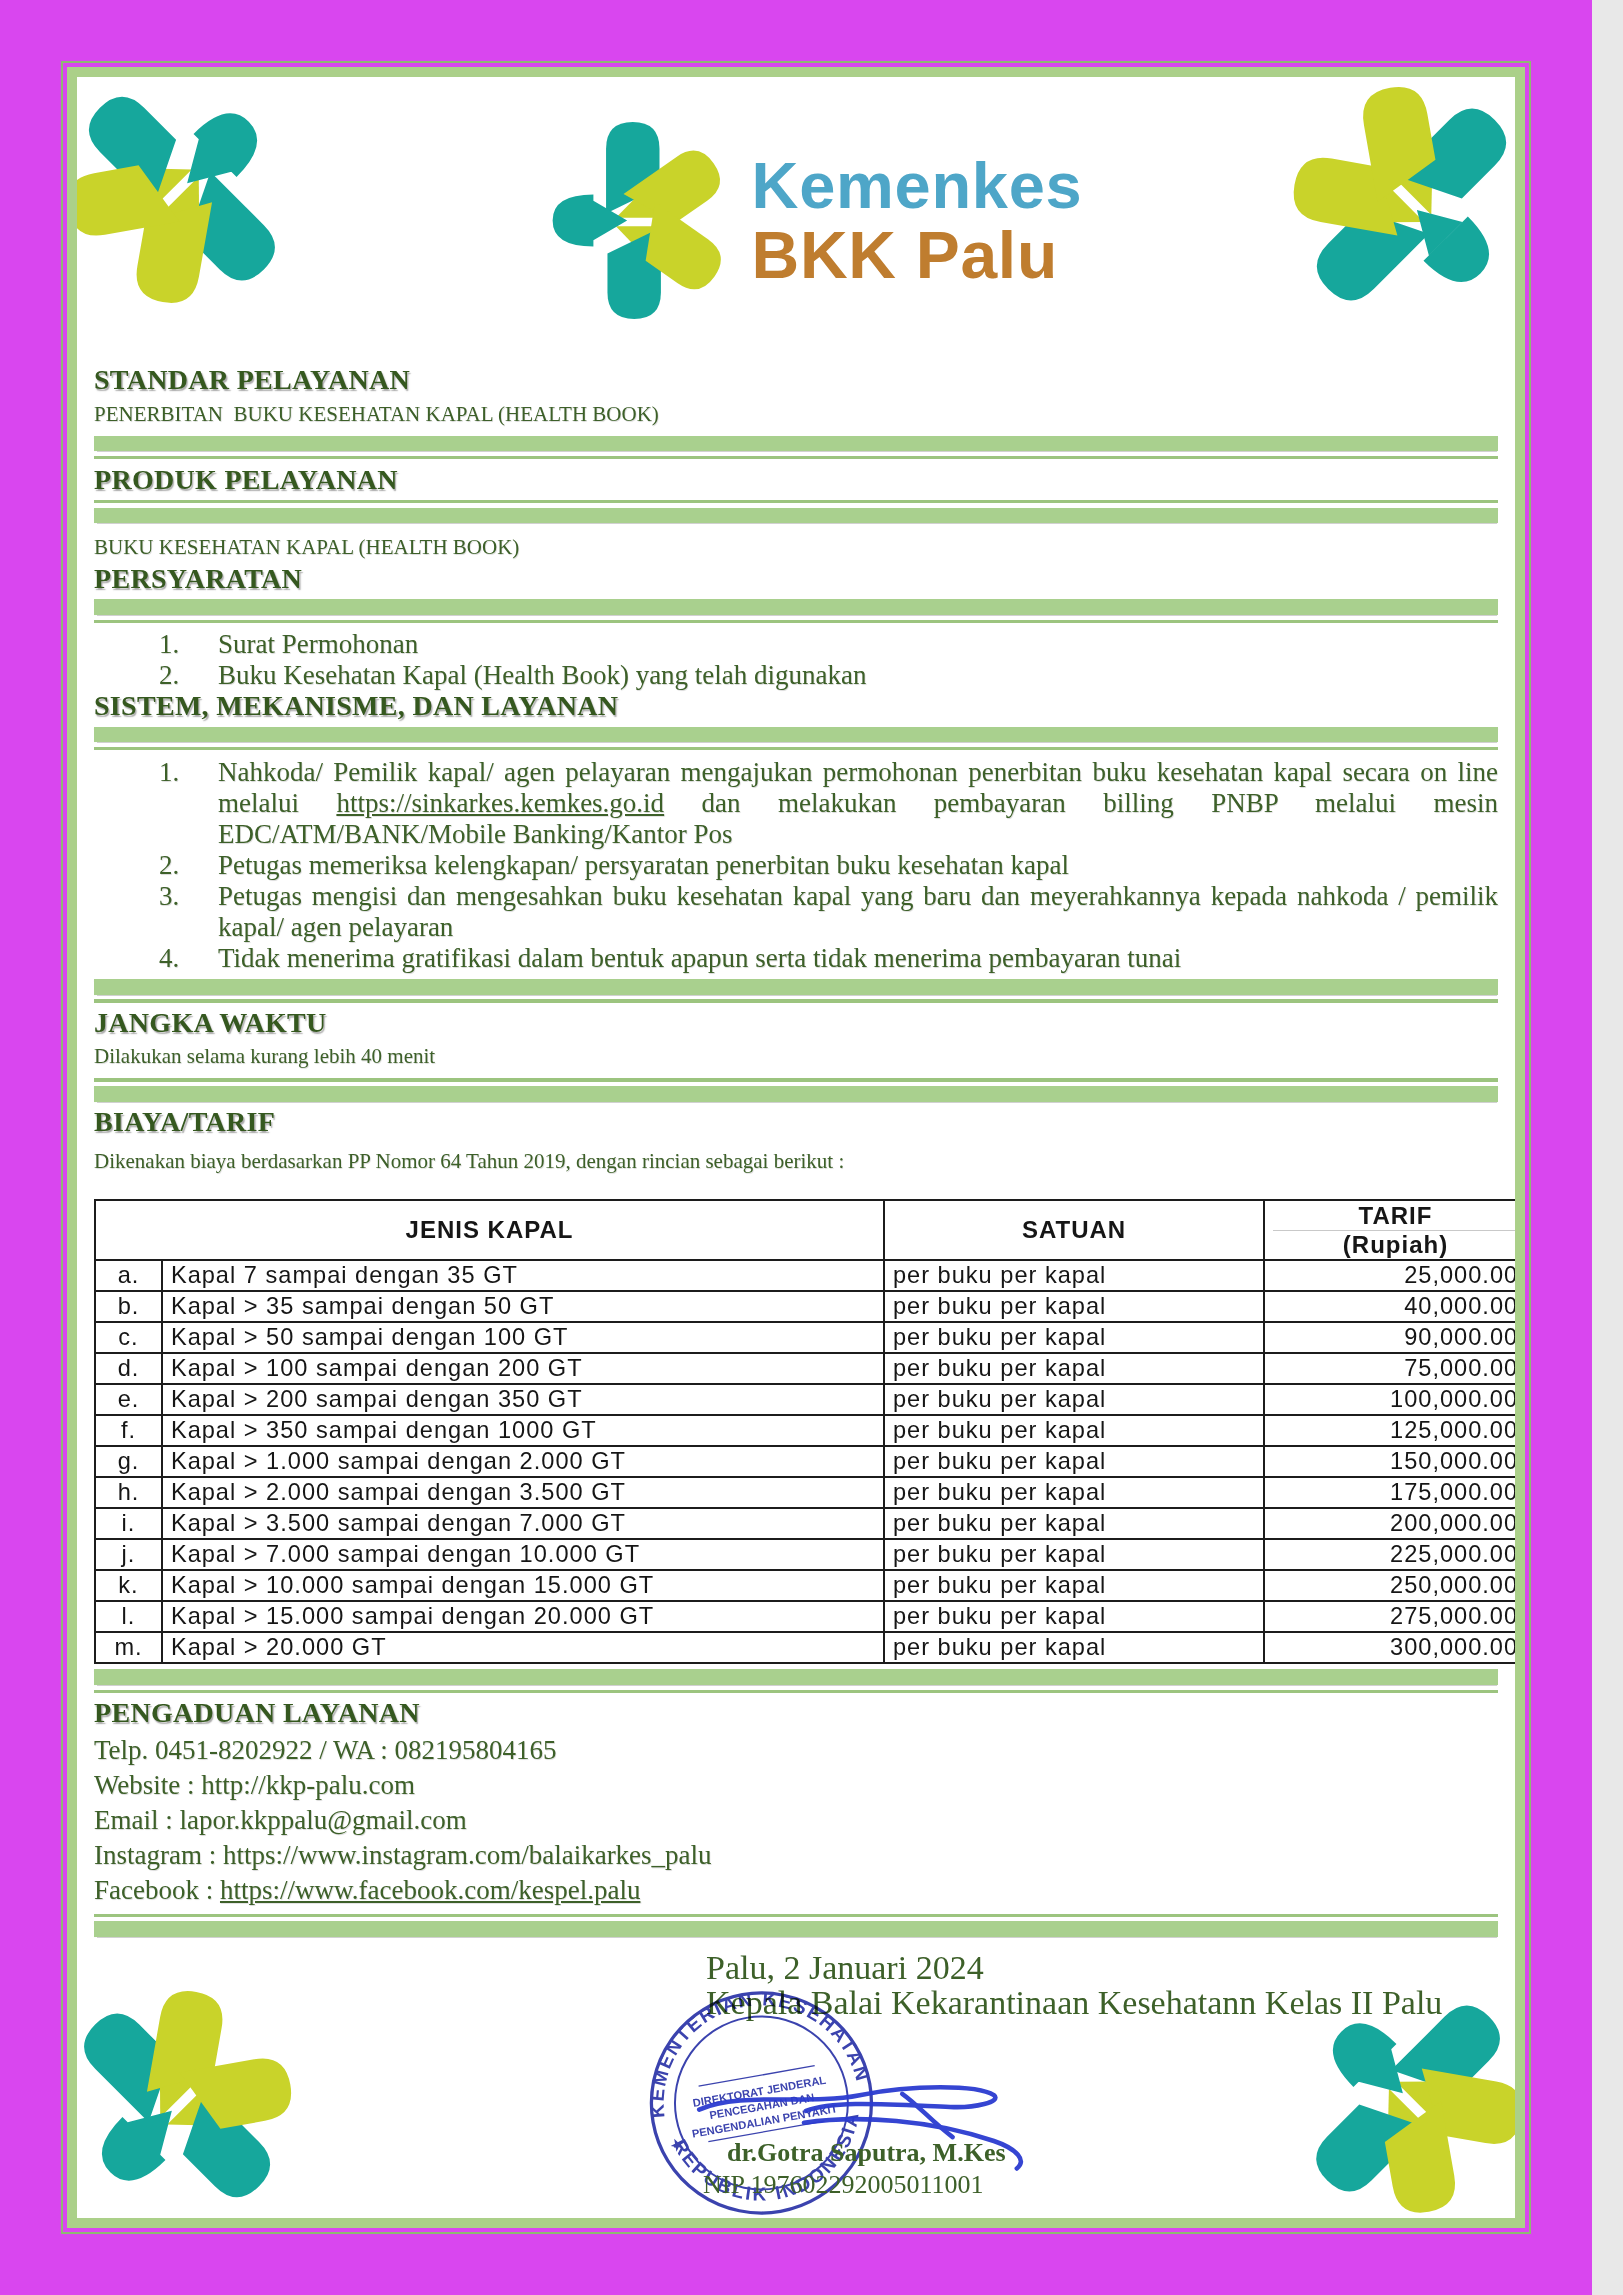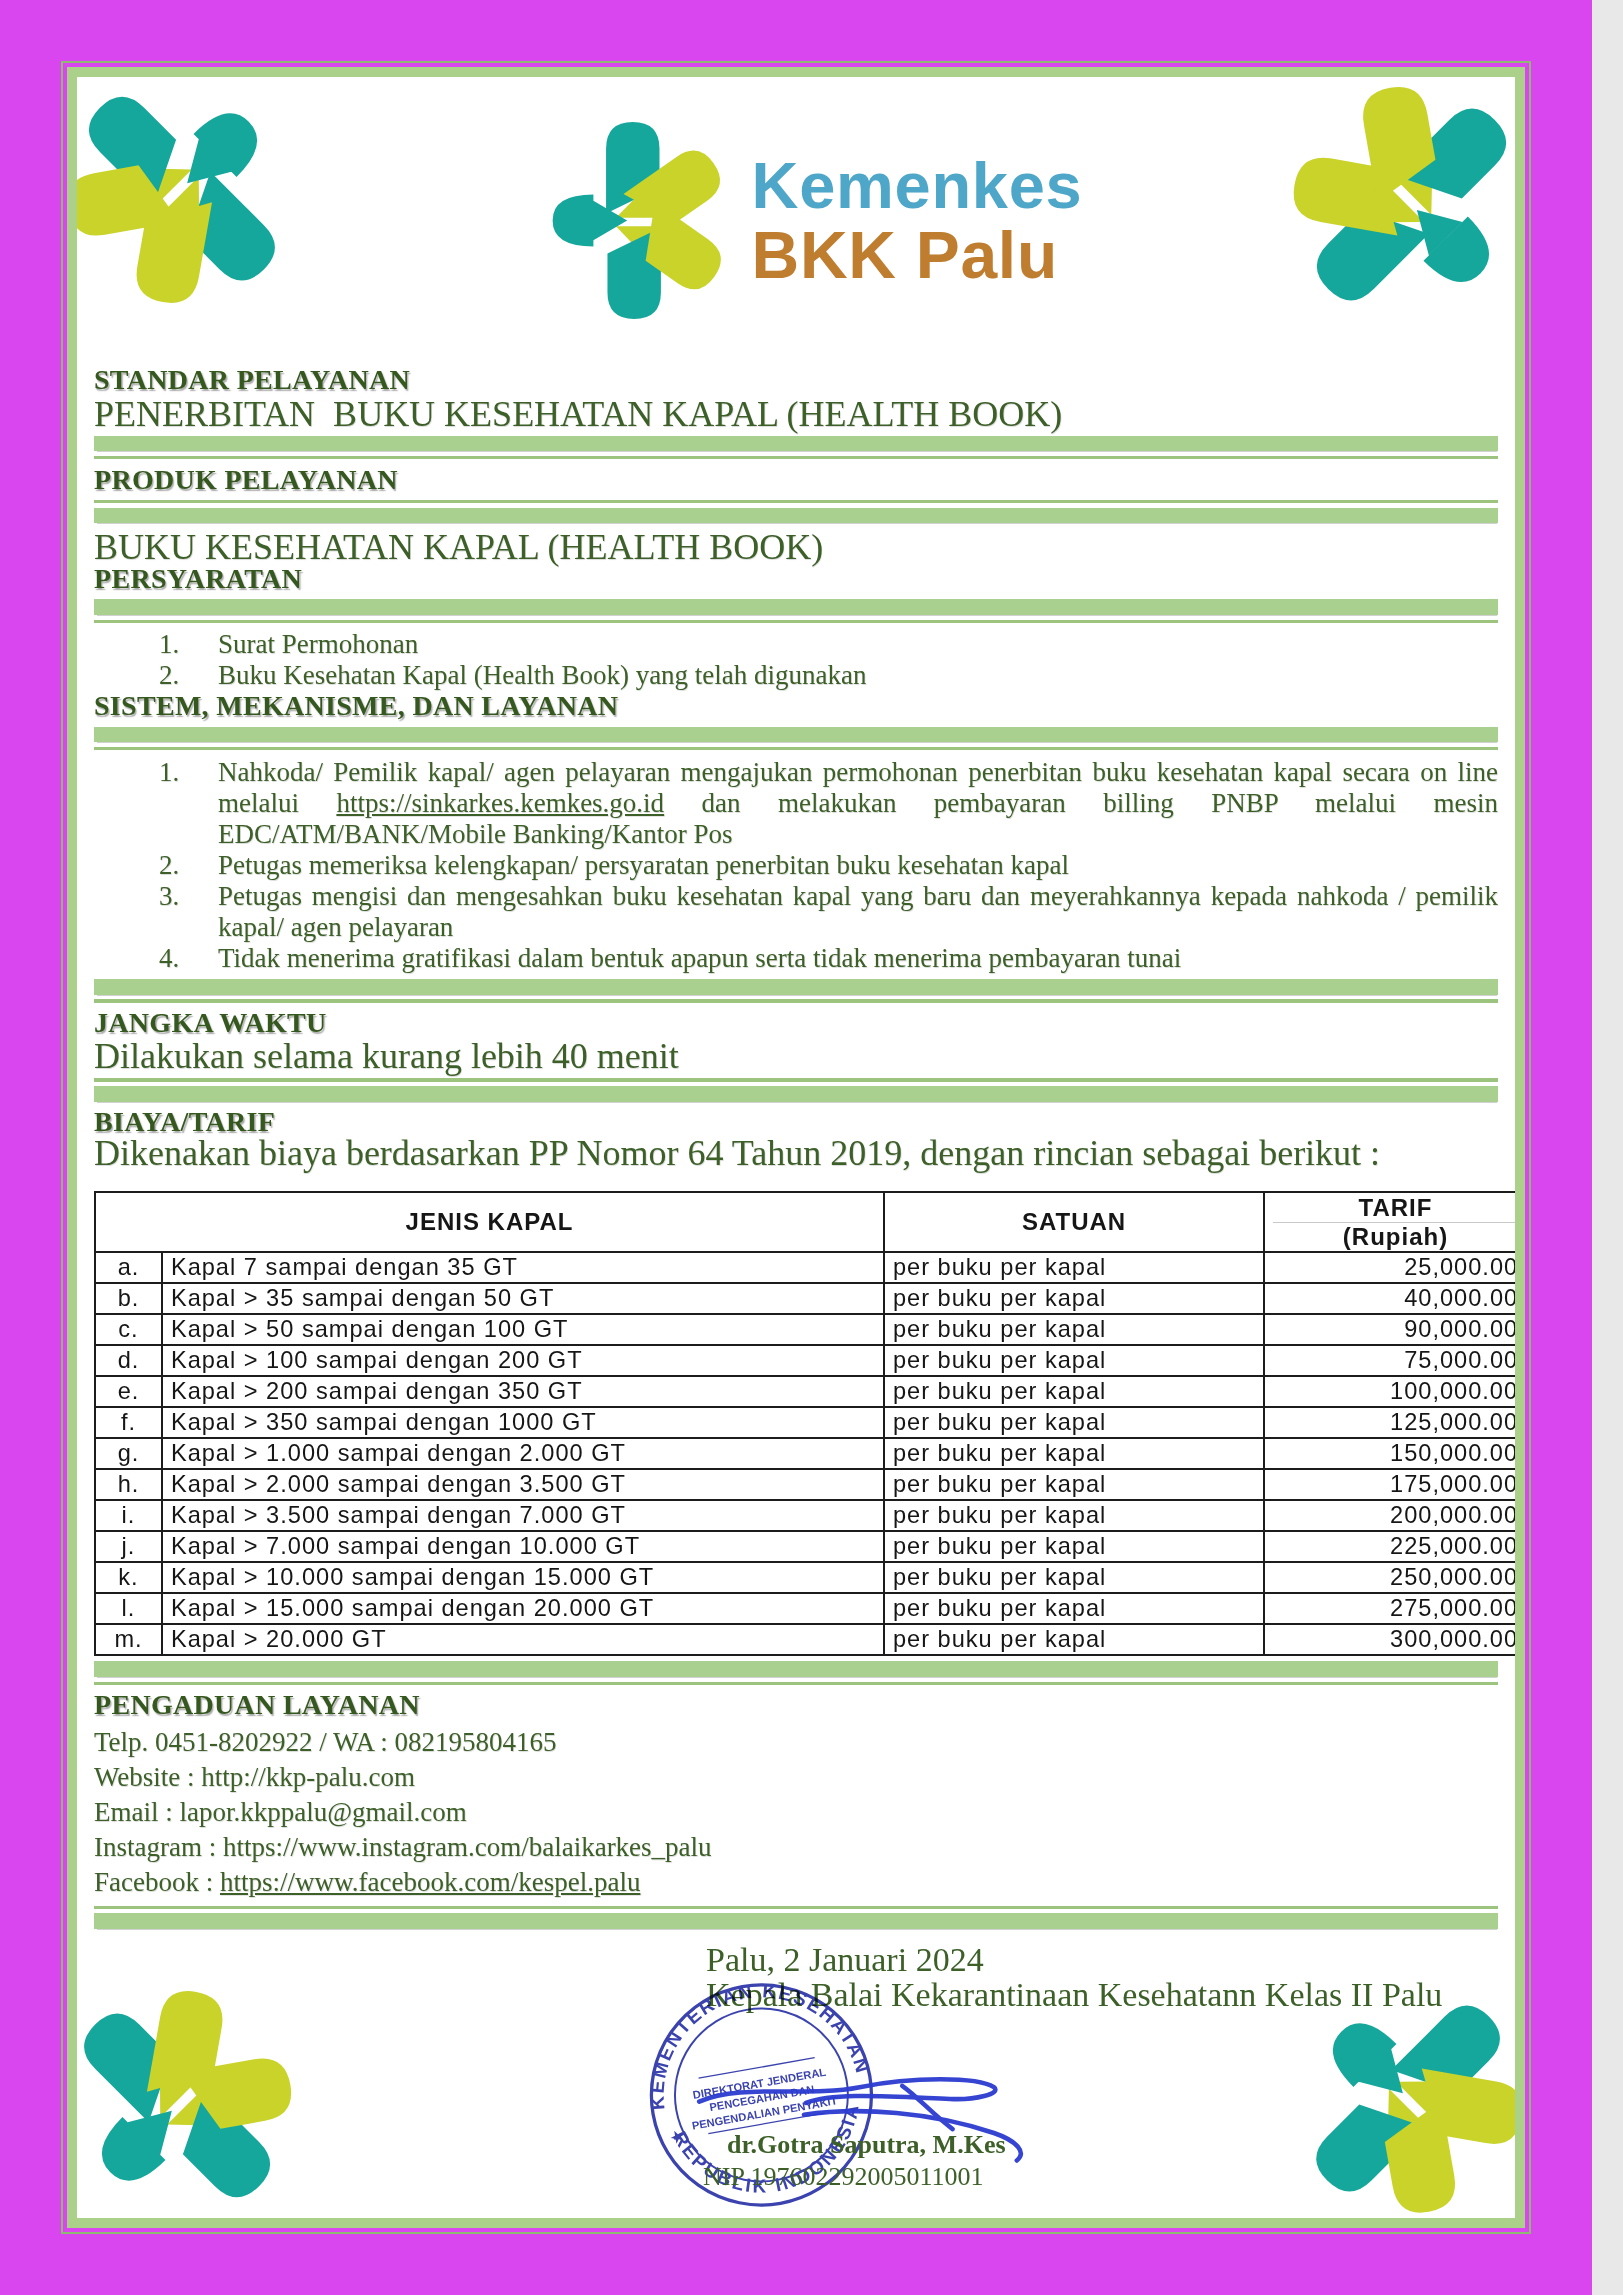--- a/index.html
+++ b/index.html
@@ -21,22 +21,22 @@
   .header{position:relative;height:288px;}
   .brand{position:absolute;left:448px;top:38px;display:flex;align-items:center;gap:19.6px;}
   .brand .flower{width:190px;height:211px;}
   .wordmark{display:flex;flex-direction:column;line-height:1;}
   .wordmark .kemenkes{font-family:"Liberation Sans",sans-serif;font-weight:bold;font-size:65px;color:#4ea6c8;letter-spacing:0.7px;}
   .wordmark .bkk{font-family:"Liberation Sans",sans-serif;font-weight:bold;font-size:66px;color:#bf7d2f;margin-top:4px;letter-spacing:0.7px;}
 
   
   h2.sec{font-size:28px;line-height:30px;margin:0;font-weight:bold;color:#35581f;
          text-shadow:1.3px 2px 1.3px rgba(100,100,100,.55);letter-spacing:0.3px;}
-  .body-text{font-size:36px;line-height:33px;margin:0;text-shadow:0.7px 0.7px 0.7px rgba(0,0,0,.15);}
-  .mt4{margin-top:2.6px}.mt6{margin-top:0}.mt8{margin-top:5.2px}.mt10{margin-top:6.5px}
+  .body-text{font-size:21px;line-height:33px;margin:0;text-shadow:0.7px 0.7px 0.7px rgba(0,0,0,.15);}
+  .mt4{margin-top:2.6px}.mt6{margin-top:8px}.mt8{margin-top:5.2px}.mt10{margin-top:6.5px}
   .mt12{margin-top:7.9px}.mt14{margin-top:9.2px}.mt24{margin-top:15.7px}
   .mt36{margin-top:23.6px}.mt44{margin-top:29px}.mt50{margin-top:33px}.mt56{margin-top:37px}
   .mt58{margin-top:38px}
 
   
   .divider{margin:5.2px 0;}
   .divider .bar{height:15.7px;background:#a9d08e;box-shadow:0 1.3px 0.7px rgba(0,0,0,.18);}
   .divider .line{height:3.3px;background:#9cc47f;margin-top:4.6px;}
   .divider.rev .line{margin-top:0;margin-bottom:4.6px;}
 

